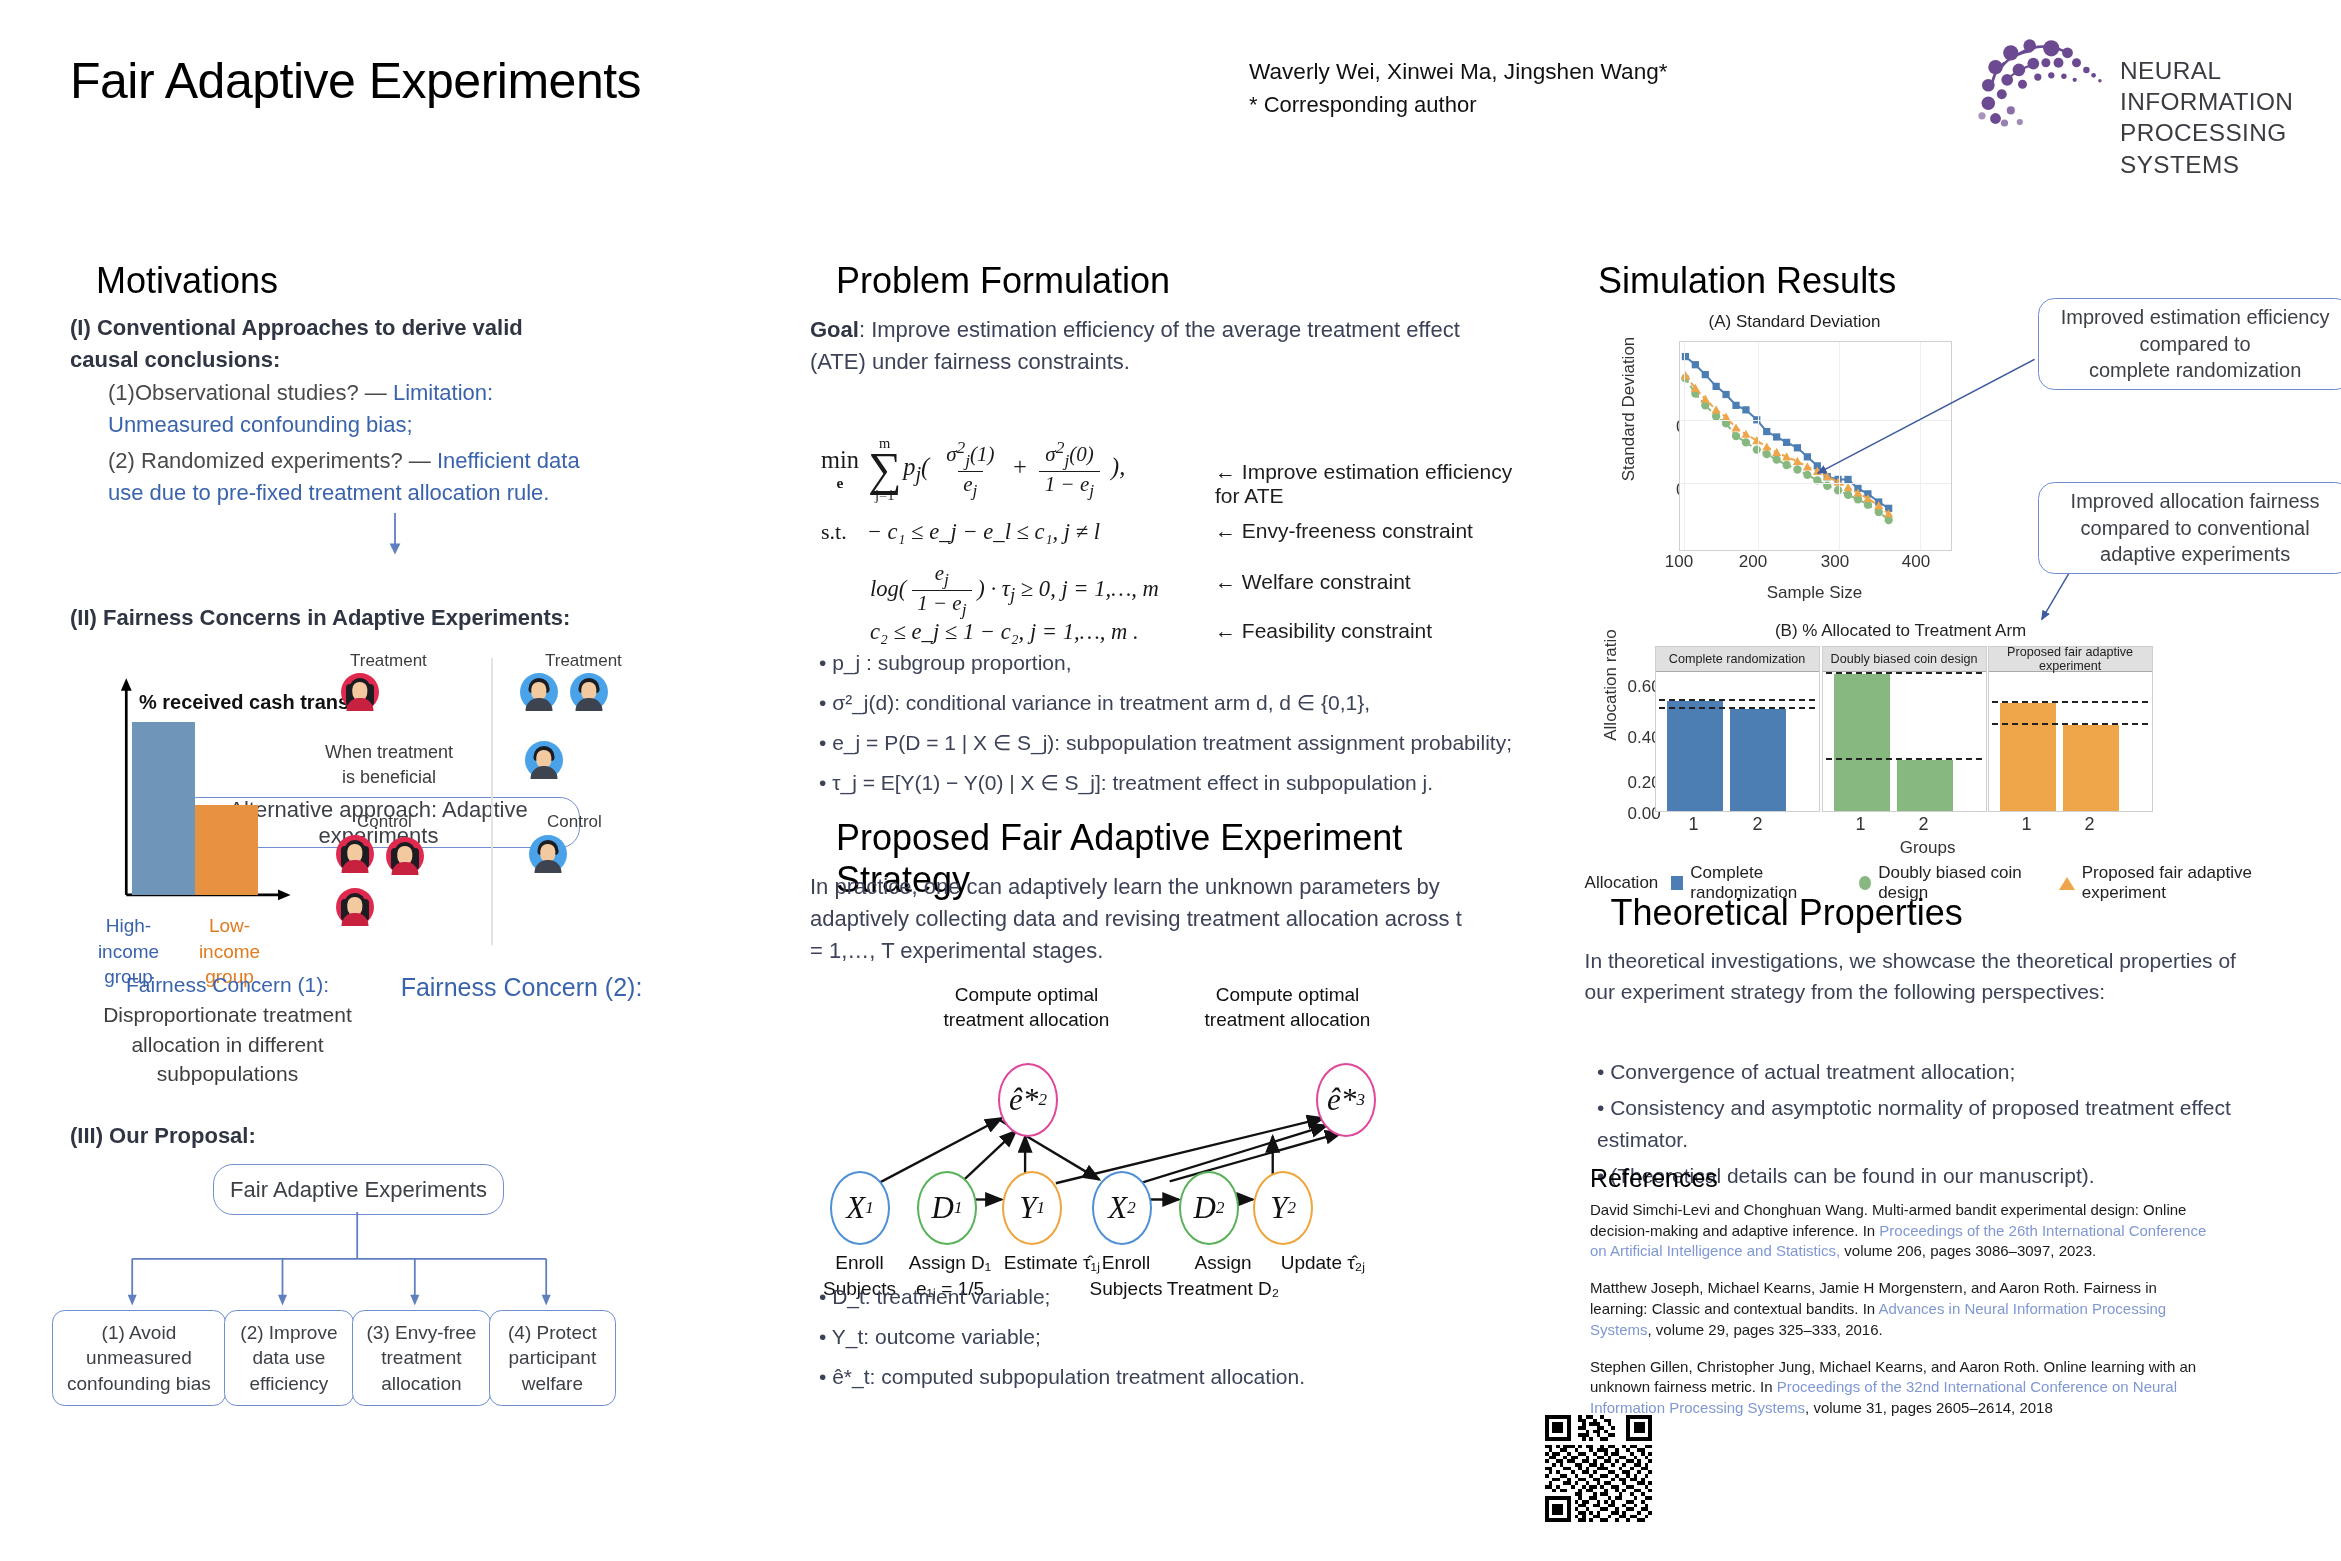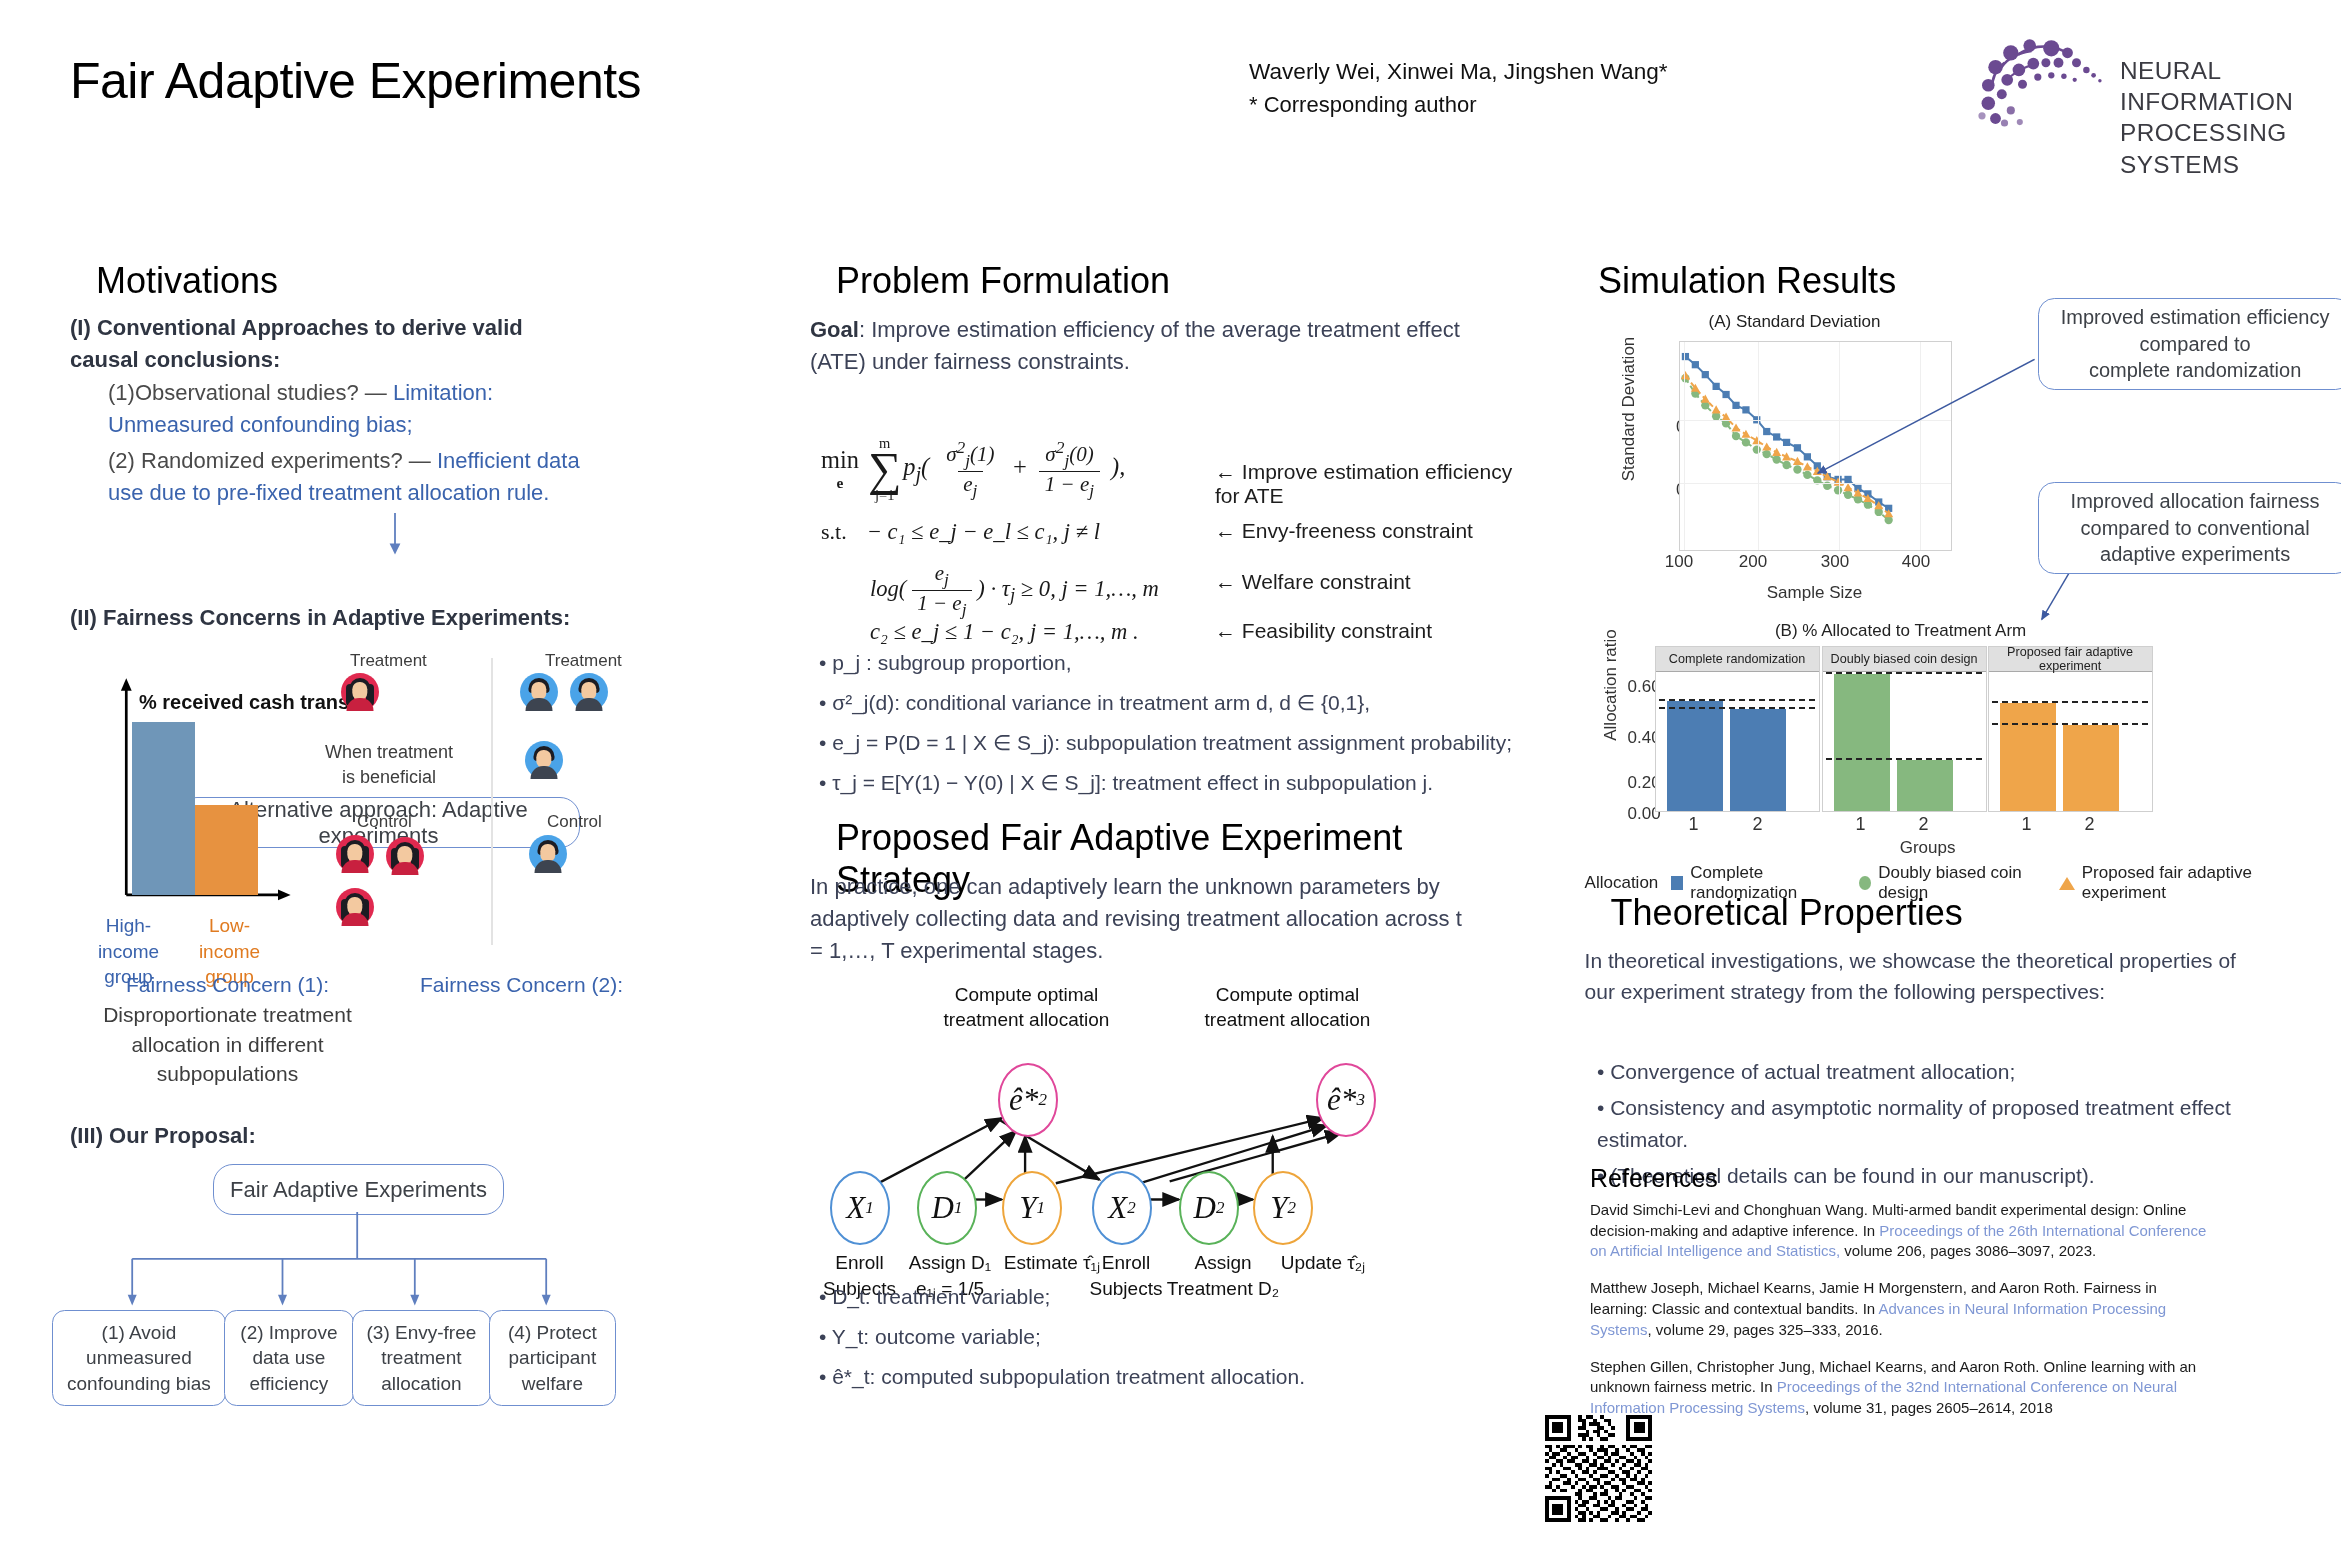--- a/index.html
+++ b/index.html
@@ -56,21 +56,21 @@
   .av-m{background:#4aa3e8;}
   .avatar .hair{position:absolute;left:50%;transform:translateX(-50%);top:4.5px;width:21px;height:15.4px;border-radius:11px 11px 3.6px 3.6px;background:#1c1c23;}
   .avatar .face{position:absolute;left:50%;transform:translateX(-50%);top:9px;width:15.4px;height:18px;border-radius:7.2px;background:#f3c9a0;}
   .avatar .body{position:absolute;left:50%;transform:translateX(-50%);bottom:0;width:27px;height:13.6px;border-radius:12.6px 12.6px 0 0;background:#3d4450;}
   .av-f .body{background:#c8203f;}
   .avatar .sidehair-l{position:absolute;left:5.4px;top:11px;width:7.2px;height:22px;border-radius:4.5px;background:#1c1c23;}
   .avatar .sidehair-r{position:absolute;right:5.4px;top:11px;width:7.2px;height:22px;border-radius:4.5px;background:#1c1c23;}
   #beneficial-note{position:absolute;left:0px;top:89px;width:172px;text-align:center;font-size:18px;color:#3d3d3d;line-height:1.4;}
 
   #fc1{position:absolute;left:22px;top:710px;width:271px;text-align:center;font-size:21px;color:#3d3d3d;line-height:1.42;}
-  #fc2{position:absolute;left:316px;top:710px;width:271px;text-align:center;font-size:21px;color:#3d3d3d;line-height:1.42;}
+  #fc2{position:absolute;left:316px;top:710px;width:271px;text-align:center;font-size:25px;color:#3d3d3d;line-height:1.42;}
   .fc-head{color:#3a63ad;}
   #m-head-3{position:absolute;left:0;top:860px;}
   #fae-box{position:absolute;left:143px;top:904px;width:289px;height:49px;font-size:22px;}
   #prop-tree{position:absolute;left:0;top:952px;width:623px;height:145px;}
   .leaf-box{position:absolute;top:98px;height:94px;font-size:19px;line-height:1.32;border-radius:12.6px;padding:0 5.4px;}
   #leaf1{left:-18px;width:161px;}
   #leaf2{left:154px;width:117px;}
   #leaf3{left:282px;width:126px;}
   #leaf4{left:419px;width:114px;}
 

